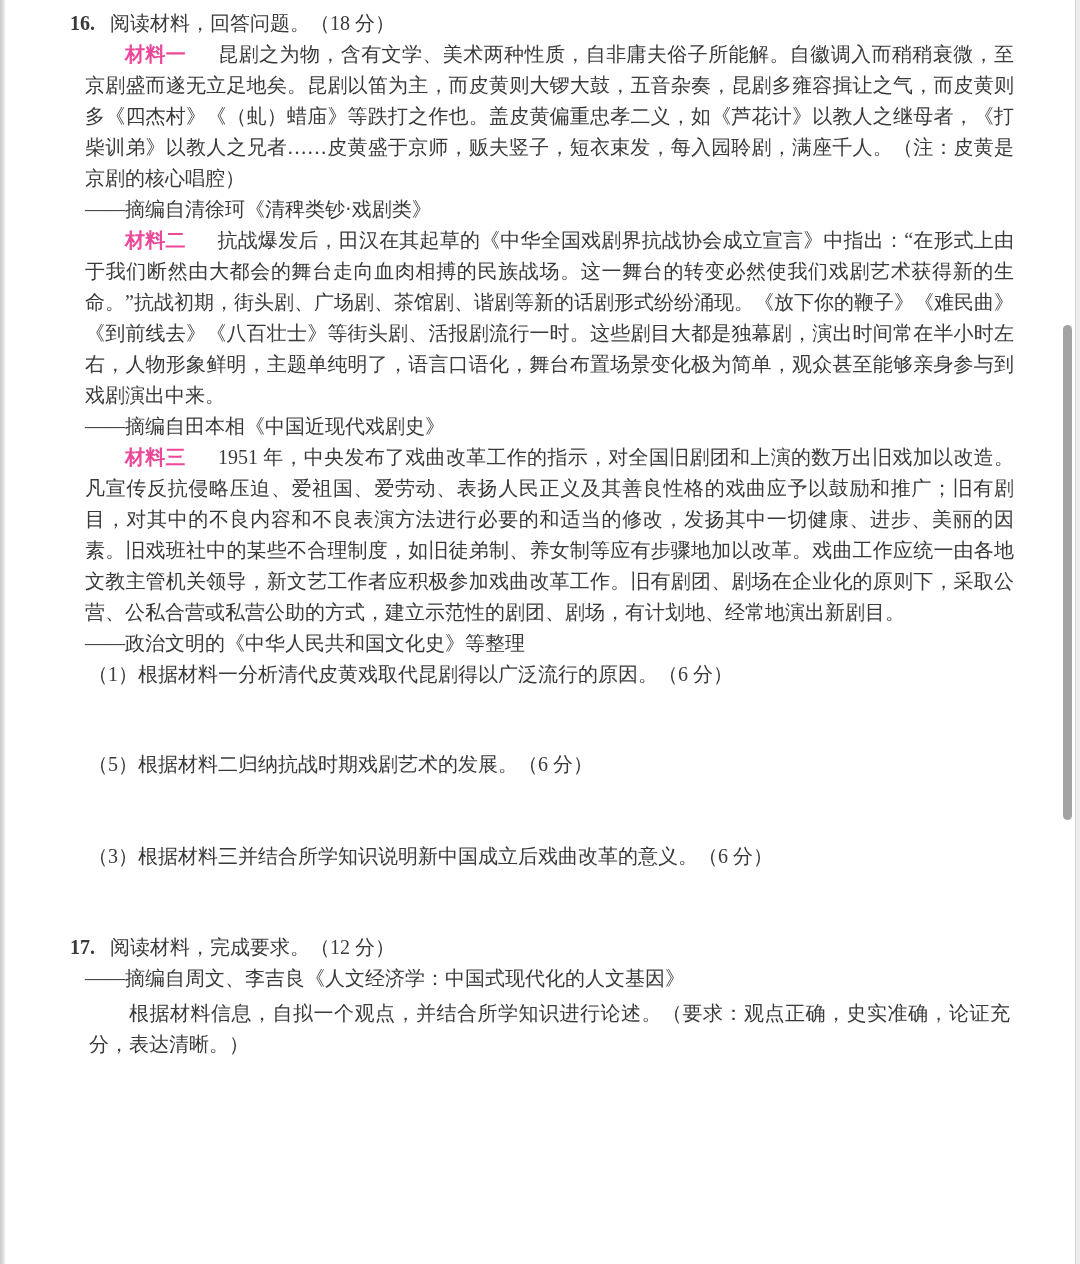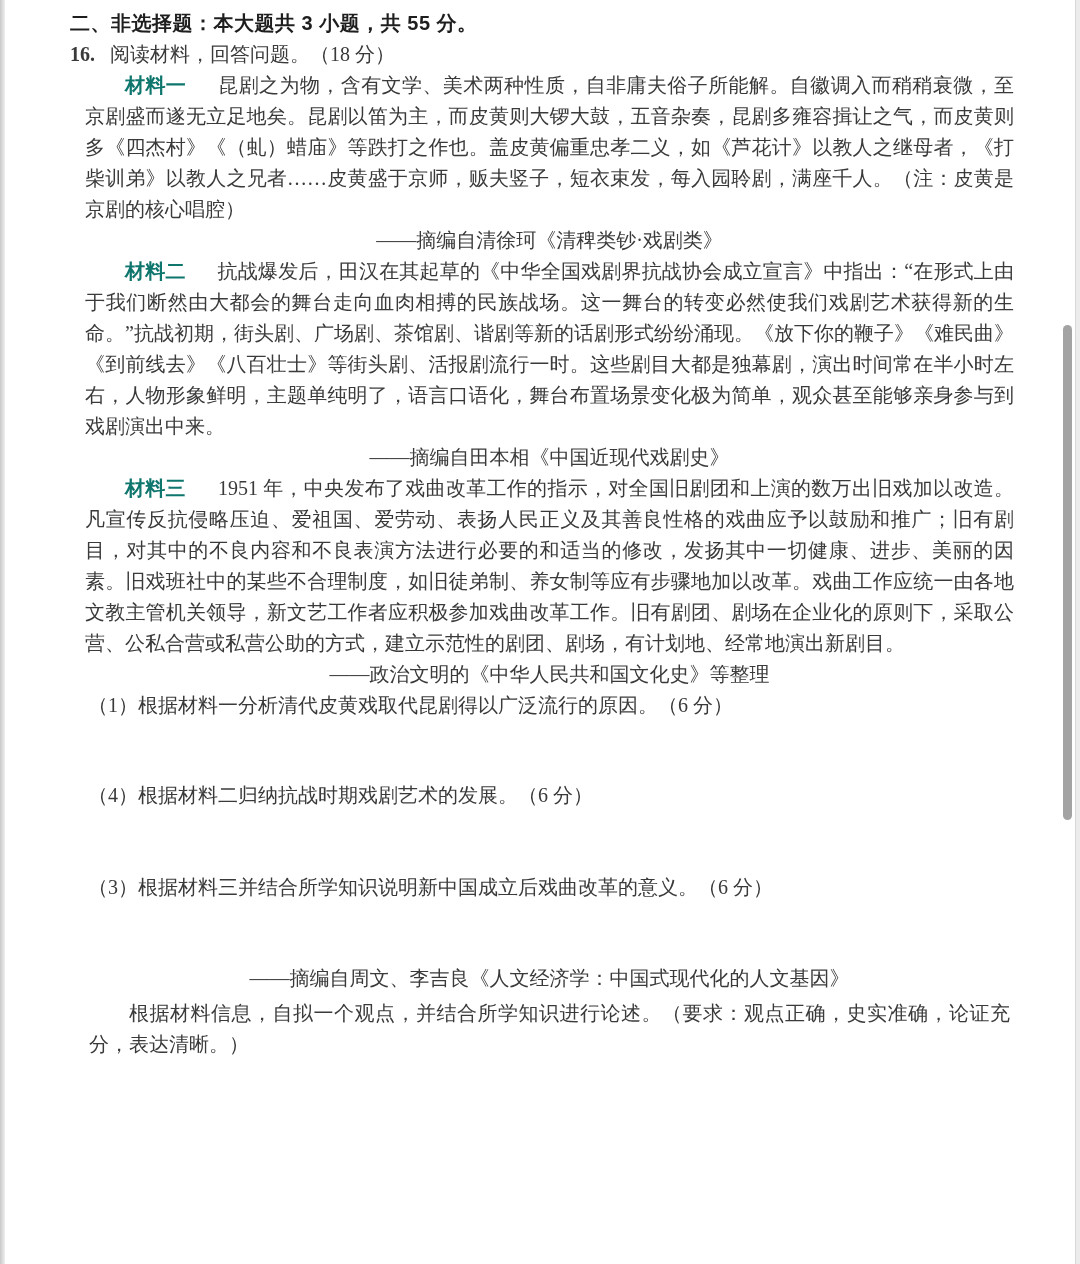--- a/index.html
+++ b/index.html
@@ -31,61 +31,61 @@
   .section-header{
     font-family:"Liberation Sans", sans-serif;
     font-weight:700;color:#1e1e1e;
     margin:0 0 0 -15px;letter-spacing:.5px;
   }
   .q-head{margin:0 0 0 -15px;}
   .q-num{display:inline-block;min-width:40px;font-weight:bold;}
   .material-p{margin:0;text-indent:2em;}
   .material-label{
     font-family:"Liberation Sans", sans-serif;
-    font-weight:700;color:#0f766e;
+    font-weight:700;color:#ec4899;
     margin-right:1.6em;
   }
-  .source{margin:0;text-align:center;}
+  .source{margin:0;text-align:left;}
   .subq{margin:0 0 0 3px;}
   .answer-space-1{height:59px;}
   .answer-space-2{height:61px;}
   .answer-space-3{height:60px;}
   .task{margin:4px;text-indent:2em;}
 </style>
 </head>
 <body>
 
 <div class="page-edge-left"></div>
 <div class="page-edge-right"></div>
 <div class="scroll-thumb"></div>
 
 <div class="content">
 
-  <p class="section-header">二、非选择题：本大题共 3 小题，共 55 分。</p>
 
   <div>
     <p class="q-head"><span class="q-num">16.</span><span>阅读材料，回答问题。（18 分）</span></p>
 
     <p class="material-p"><span class="material-label">材料一</span><span>昆剧之为物，含有文学、美术两种性质，自非庸夫俗子所能解。自徽调入而稍稍衰微，至京剧盛而遂无立足地矣。昆剧以笛为主，而皮黄则大锣大鼓，五音杂奏，昆剧多雍容揖让之气，而皮黄则多《四杰村》《（虬）蜡庙》等跌打之作也。盖皮黄偏重忠孝二义，如《芦花计》以教人之继母者，《打柴训弟》以教人之兄者……皮黄盛于京师，贩夫竖子，短衣束发，每入园聆剧，满座千人。（注：皮黄是京剧的核心唱腔）</span></p>
     <p class="source">——摘编自清徐珂《清稗类钞·戏剧类》</p>
 
     <p class="material-p"><span class="material-label">材料二</span><span>抗战爆发后，田汉在其起草的《中华全国戏剧界抗战协会成立宣言》中指出：“在形式上由于我们断然由大都会的舞台走向血肉相搏的民族战场。这一舞台的转变必然使我们戏剧艺术获得新的生命。”抗战初期，街头剧、广场剧、茶馆剧、谐剧等新的话剧形式纷纷涌现。《放下你的鞭子》《难民曲》《到前线去》《八百壮士》等街头剧、活报剧流行一时。这些剧目大都是独幕剧，演出时间常在半小时左右，人物形象鲜明，主题单纯明了，语言口语化，舞台布置场景变化极为简单，观众甚至能够亲身参与到戏剧演出中来。</span></p>
     <p class="source">——摘编自田本相《中国近现代戏剧史》</p>
 
     <p class="material-p"><span class="material-label">材料三</span><span>1951 年，中央发布了戏曲改革工作的指示，对全国旧剧团和上演的数万出旧戏加以改造。凡宣传反抗侵略压迫、爱祖国、爱劳动、表扬人民正义及其善良性格的戏曲应予以鼓励和推广；旧有剧目，对其中的不良内容和不良表演方法进行必要的和适当的修改，发扬其中一切健康、进步、美丽的因素。旧戏班社中的某些不合理制度，如旧徒弟制、养女制等应有步骤地加以改革。戏曲工作应统一由各地文教主管机关领导，新文艺工作者应积极参加戏曲改革工作。旧有剧团、剧场在企业化的原则下，采取公营、公私合营或私营公助的方式，建立示范性的剧团、剧场，有计划地、经常地演出新剧目。</span></p>
     <p class="source">——政治文明的《中华人民共和国文化史》等整理</p>
 
     <p class="subq">（1）根据材料一分析清代皮黄戏取代昆剧得以广泛流行的原因。（6 分）</p>
     <div class="answer-space-1"></div>
-    <p class="subq">（4）根据材料二归纳抗战时期戏剧艺术的发展。（6 分）</p>
+    <p class="subq">（5）根据材料二归纳抗战时期戏剧艺术的发展。（6 分）</p>
     <div class="answer-space-2"></div>
     <p class="subq">（3）根据材料三并结合所学知识说明新中国成立后戏曲改革的意义。（6 分）</p>
     <div class="answer-space-3"></div>
   </div>
 
   <div>
+    <p class="q-head"><span class="q-num">17.</span><span>阅读材料，完成要求。（12 分）</span></p>
 
     <p class="source">——摘编自周文、李吉良《人文经济学：中国式现代化的人文基因》</p>
 
     <p class="task">根据材料信息，自拟一个观点，并结合所学知识进行论述。（要求：观点正确，史实准确，论证充分，表达清晰。）</p>
   </div>
 
 </div>
 
 </body></html>

